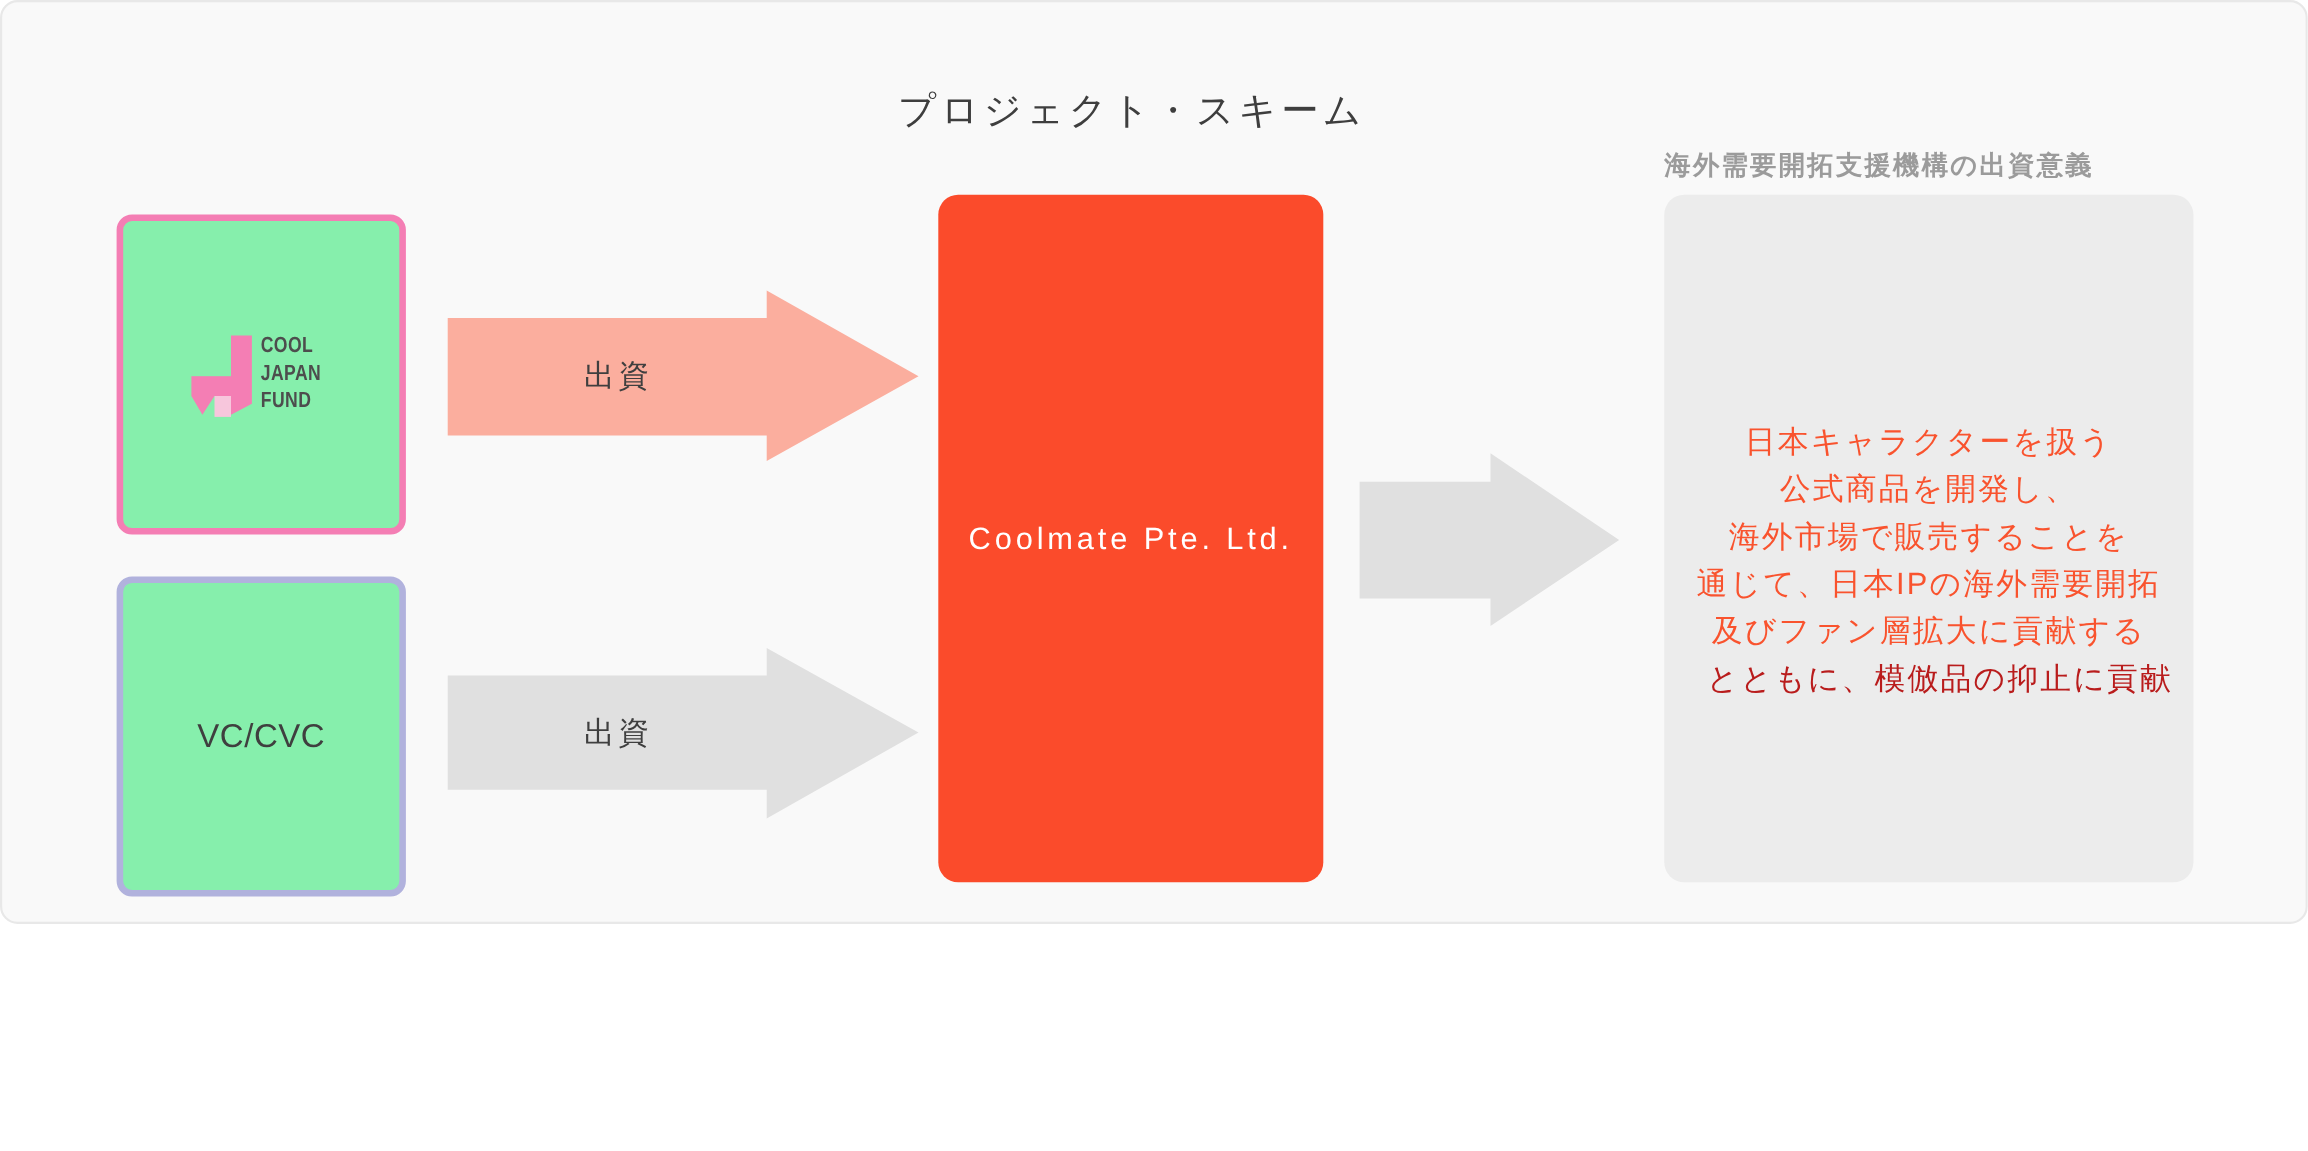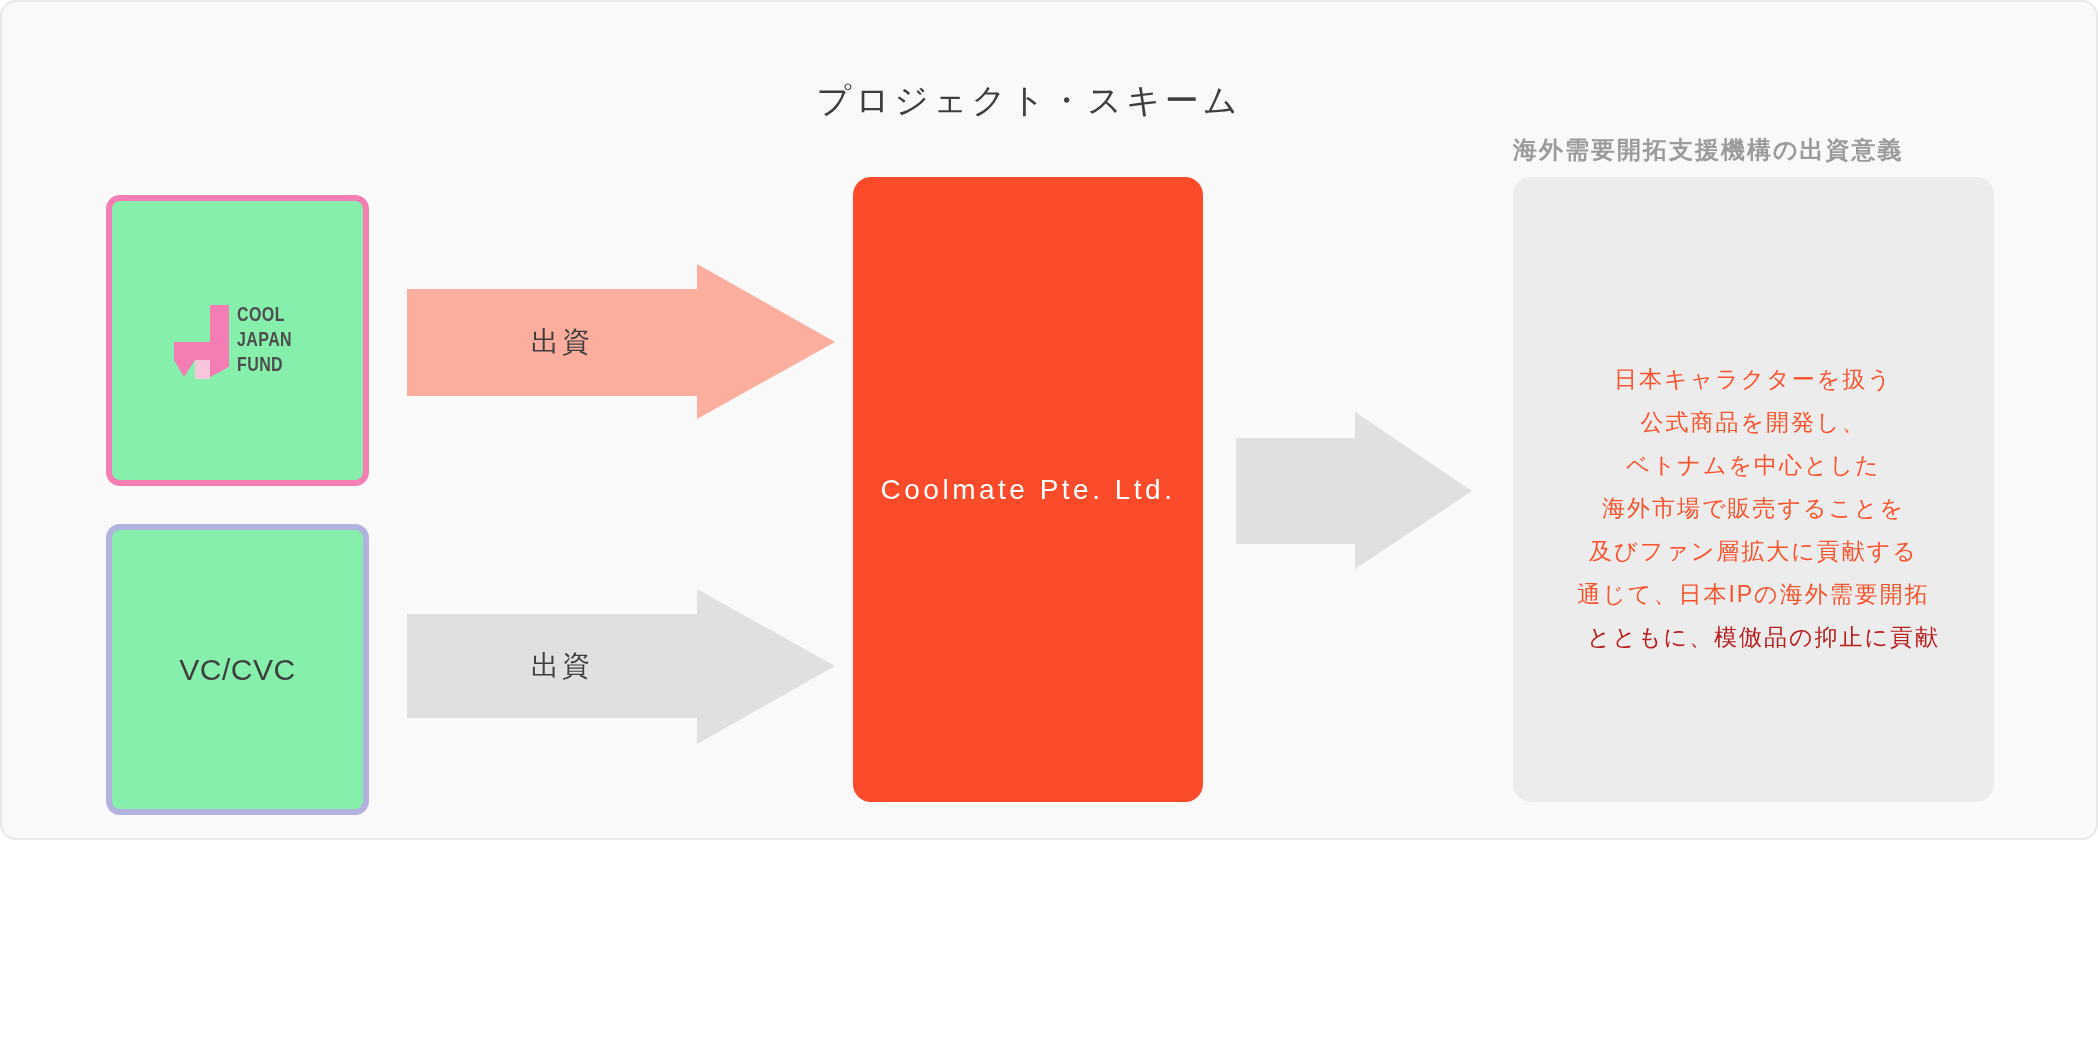--- a/index.html
+++ b/index.html
@@ -105,21 +105,21 @@
     width: 481px;
     height: 625px;
     border-radius: 18px;
     display: flex;
     flex-direction: column;
     align-items: center;
     justify-content: center;
     padding-top: 38px;
   }
   .outcome-line {
-    font-size: 23px;
+    font-size: 28px;
     font-weight: 500;
     letter-spacing: 2px;
     line-height: 43px;
     text-align: center;
     white-space: nowrap;
   }
 </style>
 </head>
 <body>
 
@@ -156,20 +156,19 @@
 
   <div class="abs coolmate-box" style="background-color: rgb(251, 75, 43);">
     <span class="coolmate-label">Coolmate Pte. Ltd.</span>
   </div>
 
   <div class="abs outcome-heading" style="color: rgb(155, 155, 155);">海外需要開拓支援機構の出資意義</div>
 
   <div class="abs outcome-panel" style="background-color: rgb(236, 236, 236);">
     <div class="outcome-line" style="color: rgb(249, 83, 46);">日本キャラクターを扱う</div>
     <div class="outcome-line" style="color: rgb(249, 83, 46);">公式商品を開発し、</div>
-    <div class="outcome-line" style="color: rgb(249, 83, 46);">ベトナムを中心とした</div>
     <div class="outcome-line" style="color: rgb(249, 83, 46);">海外市場で販売することを</div>
+    <div class="outcome-line" style="color: rgb(249, 83, 46);">通じて、日本IPの海外需要開拓</div>
     <div class="outcome-line" style="color: rgb(249, 83, 46);">及びファン層拡大に貢献する</div>
-    <div class="outcome-line" style="color: rgb(249, 83, 46);">通じて、日本IPの海外需要開拓</div>
     <div class="outcome-line" style="color: #b91c1c; margin-left: 20px;">とともに、模倣品の抑止に貢献</div>
   </div>
 
 </div>
 
 </body></html>

